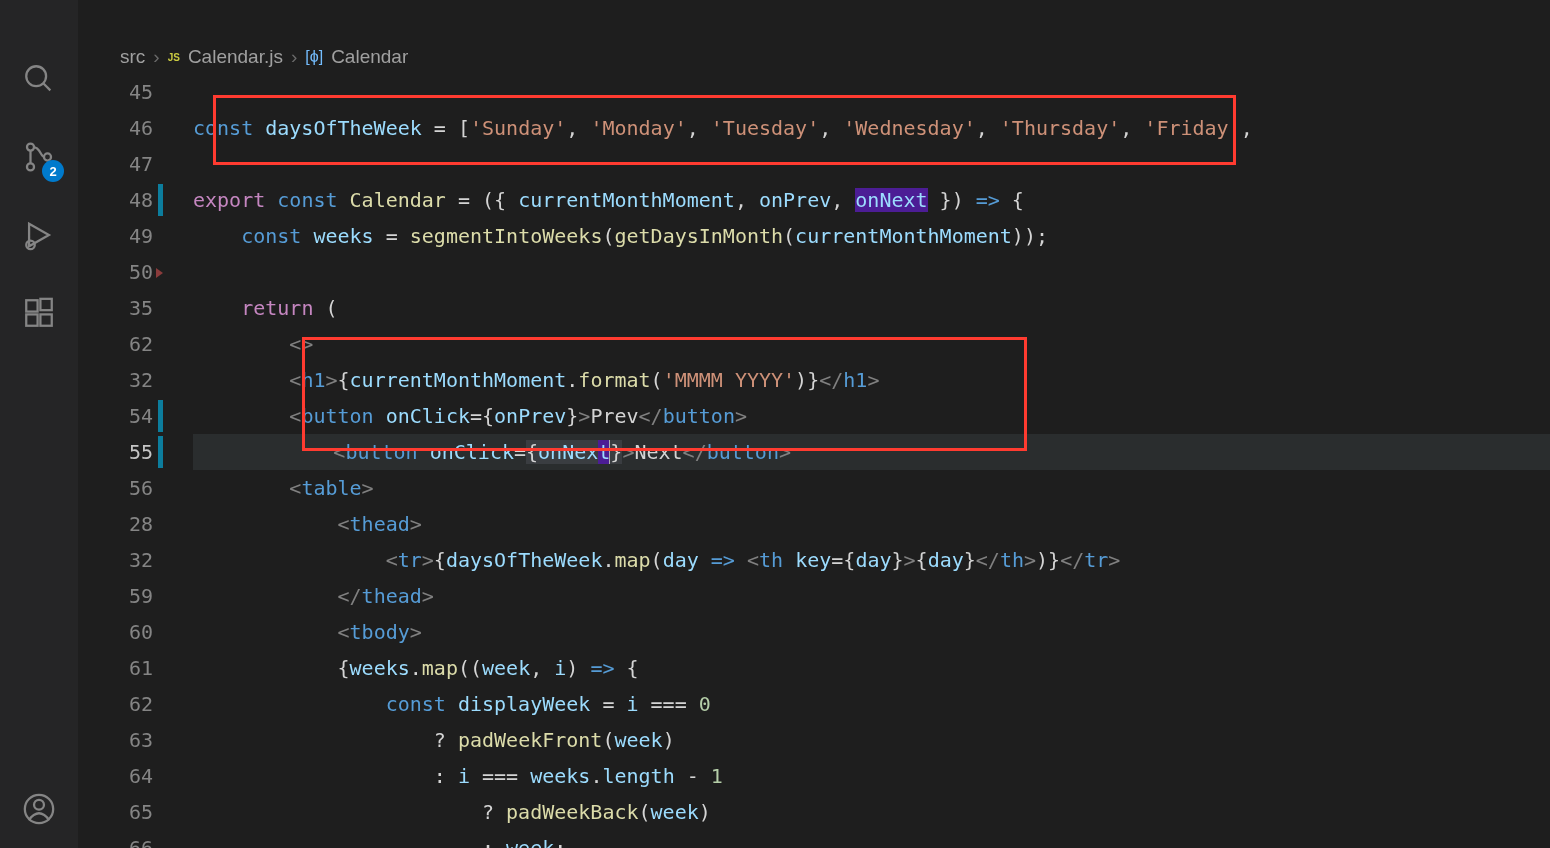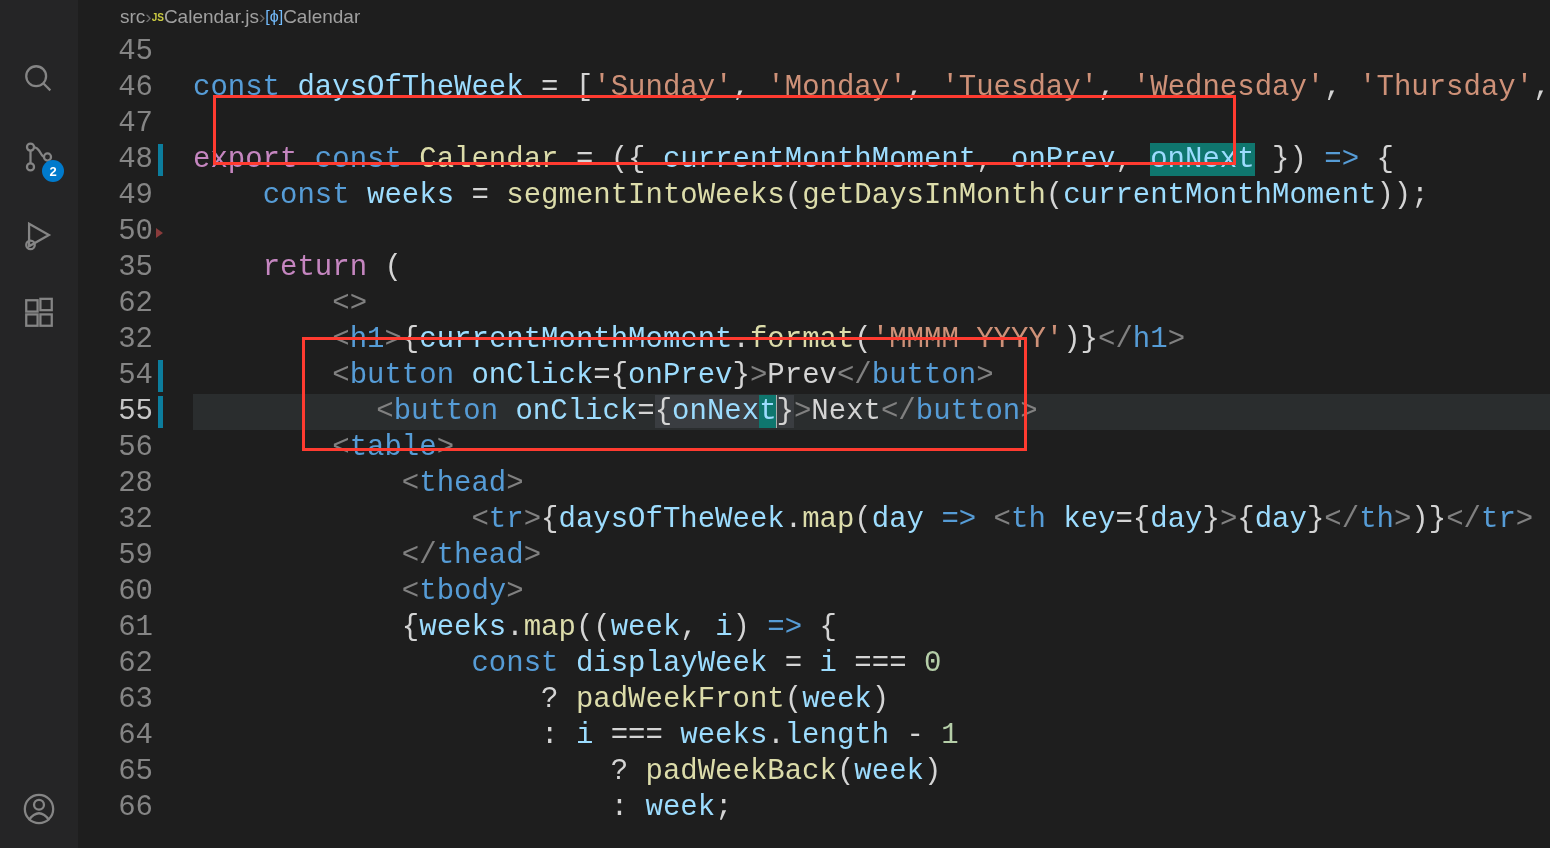--- a/index.html
+++ b/index.html
@@ -50,38 +50,39 @@
   }
   .main { flex: 1; display: flex; flex-direction: column; background: #1e1e1e; min-width: 0; }
   .breadcrumbs {
     height: 34px;
     display: flex;
     align-items: center;
     padding-left: 42px;
     font-family: -apple-system, "Segoe UI", sans-serif;
     font-size: 19px;
     color: #a0a0a0;
+    gap: 8px;
     background: #1e1e1e;
+    margin-top: 40px;
   }
   .bc-sep { color: #6a6a6a; }
   .bc-js {
     color: #cbcb41;
     font-family: -apple-system, sans-serif;
     font-size: 10px;
     font-weight: bold;
   }
   .bc-sym { color: #75beff; font-size: 16px; }
   .editor {
     flex: 1;
     display: flex;
-    font-size: 29px;
+    font-size: 20px;
     line-height: 36px;
     overflow: hidden;
     position: relative;
-    font-family: Liberation Mono, monospace;
   }
   .gutter {
     width: 105px;
     flex: 0 0 105px;
     color: #858585;
     text-align: right;
     padding-right: 30px;
     user-select: none;
     background: #1e1e1e;
   }
@@ -120,21 +121,21 @@
   .tk-kw   { color: #c586c0; }
   .tk-kw2  { color: #569cd6; }
   .tk-fn   { color: #dcdcaa; }
   .tk-var  { color: #9cdcfe; }
   .tk-op   { color: #d4d4d4; }
   .tk-str  { color: #ce9178; }
   .tk-num  { color: #b5cea8; }
   .tk-tag  { color: #569cd6; }
   .tk-br   { color: #808080; }
   .tk-attr { color: #9cdcfe; }
-  .tk-sel  { background: #0f766e; }
+  .tk-sel  { background: #4c1d95; }
   .tk-selw { background: #3a3d41; }
   .tk-cur  { box-shadow: inset -1px 0 0 #aeafad; }
   .hi-box {
     position: absolute;
     border: 3px solid #ff3b30;
     pointer-events: none;
     z-index: 10;
   }
 </style>
 </head>

